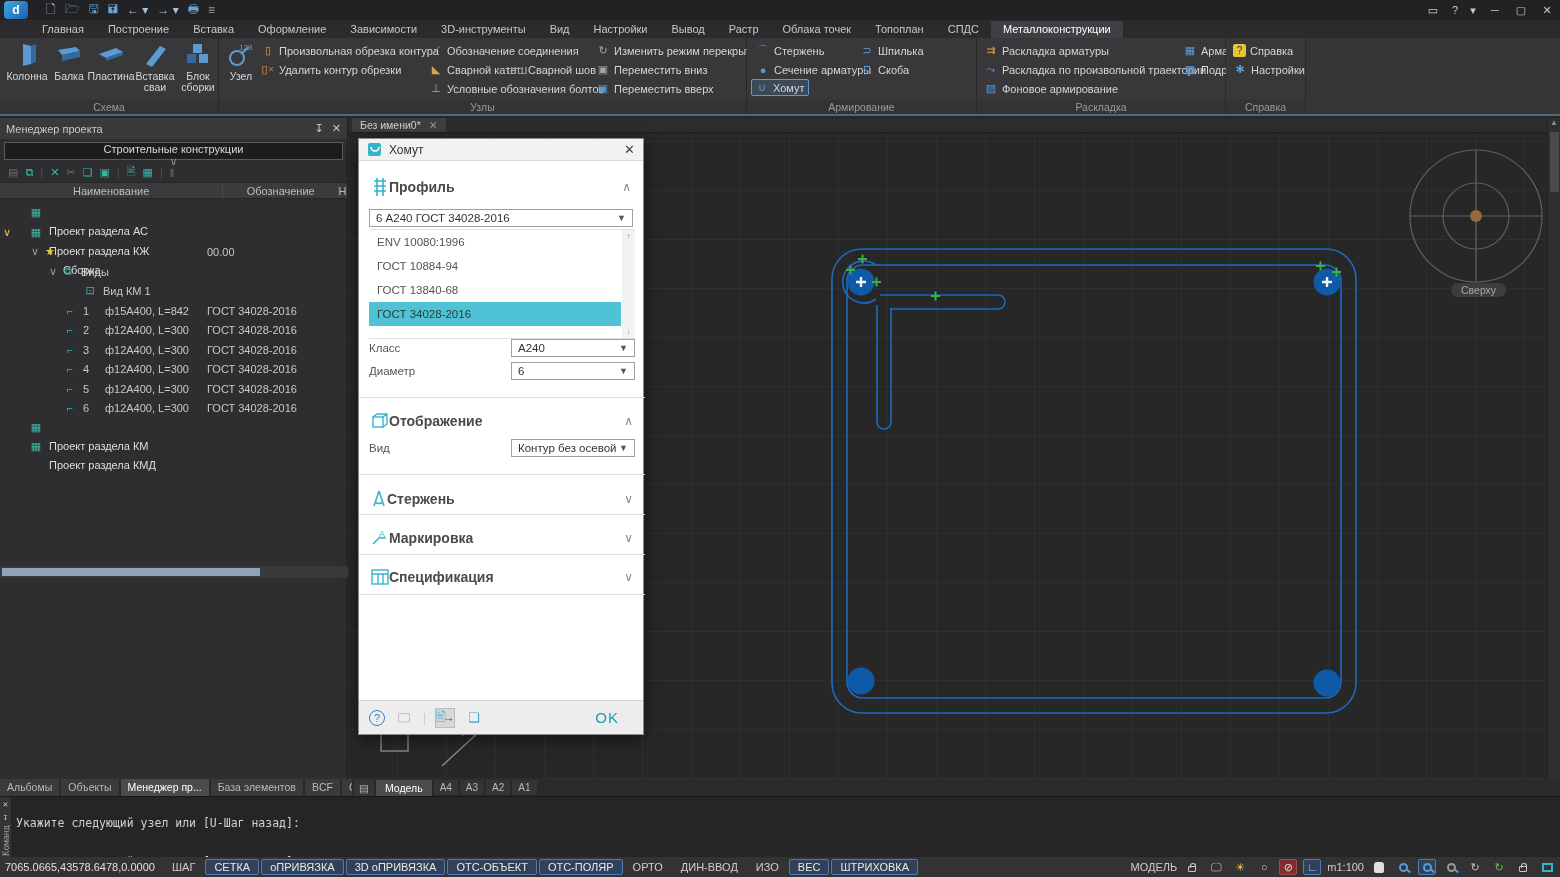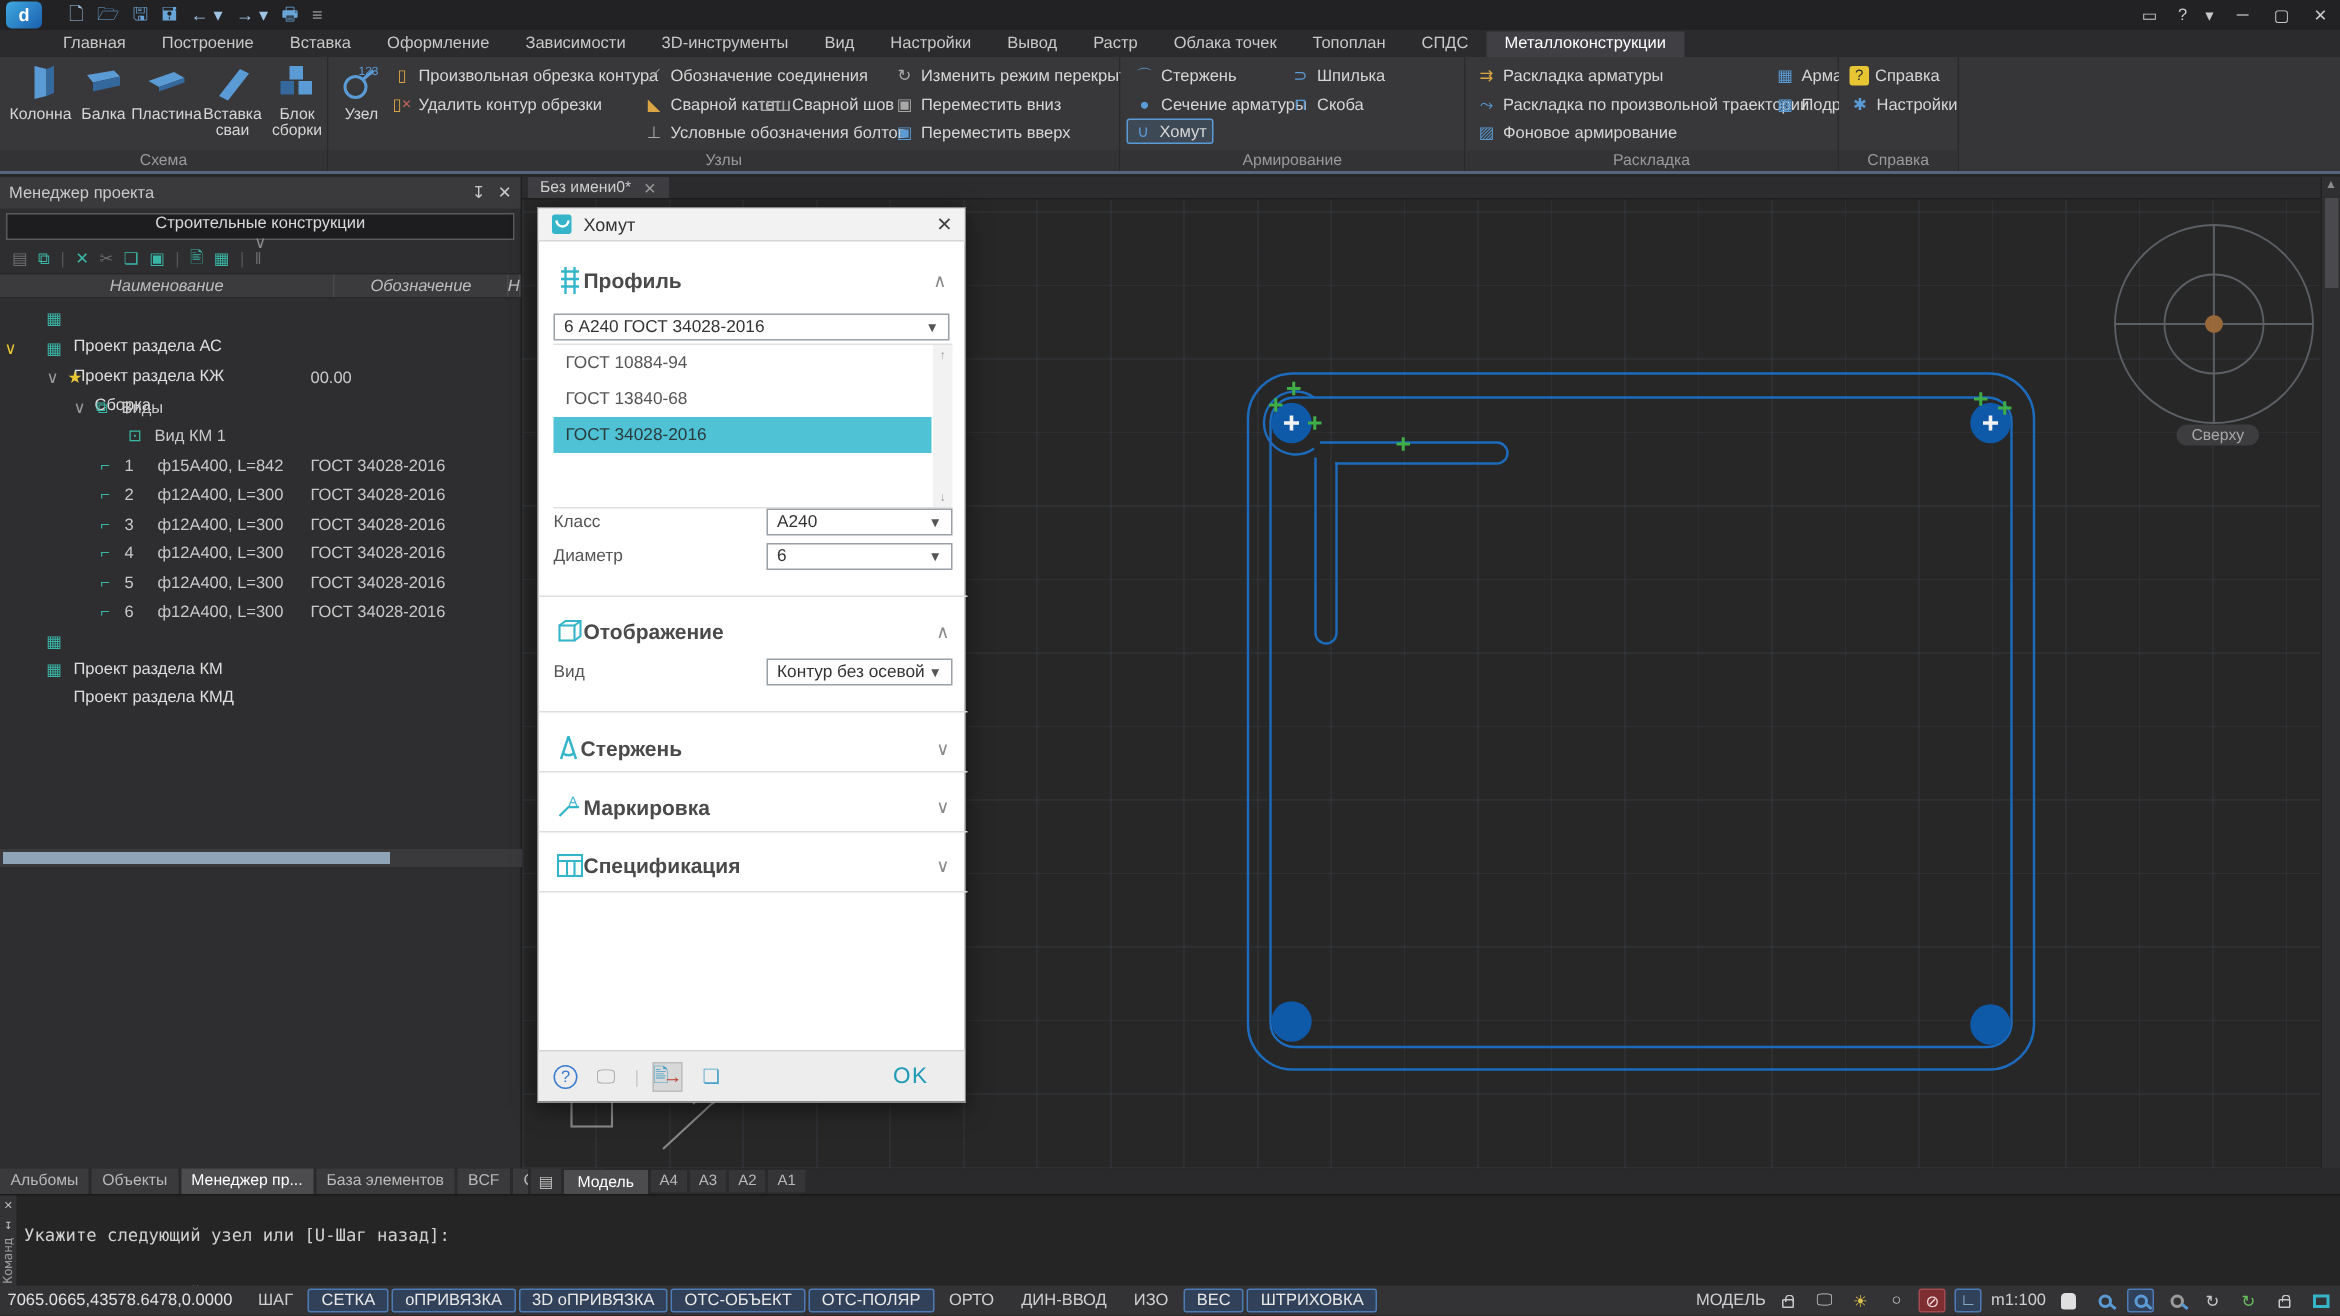--- a/index.html
+++ b/index.html
@@ -34,21 +34,21 @@
   .blue { color:#5b9bd5; } .teal { color:#3ab6a6; } .orange { color:#d9a441; } .gray { color:#a8a8a8; }
 
   
   .leftpanel { position:absolute; left:0; top:118px; width:348px; height:661px; background:#2e2e30; border-right:1px solid #1e1e1e; }
   .pm-header { height:21px; background:#3a3a3c; display:flex; align-items:center; padding:0 6px; color:#c9c9c9; }
   .pm-header .sp { flex:1; }
   .pm-combo { margin:3px 4px; height:18px; background:#1d1d1f; border:1px solid #5a5a5a; display:flex; align-items:center; padding:0 5px; color:#d8d8d8;flex-direction:column; }
   .pm-combo .sp { flex:1; }
   .pm-tools { height:20px; display:flex; align-items:center; gap:7px; padding:0 8px; border-bottom:1px solid #262626; }
   .pm-cols { height:16px; background:#3b3b3d; display:flex; color:#bdbdbd; border-bottom:1px solid #262626; }
-  .pm-cols div { border-right:1px solid #4a4a4a; display:flex; align-items:center; justify-content:center;font-style:italic; }
+  .pm-cols div { border-right:1px solid #4a4a4a; display:flex; align-items:center; justify-content:center; }
   .tree { position:relative; }
   .trow { position:absolute; height:19px; left:0; right:0; display:flex; align-items:center; color:#c8c8c8; }
   .trow .lbl { white-space:nowrap; }
   .trow.b .lbl { font-weight:normal; color:#dedede;margin-top:36px; }
   .tval { position:absolute; left:207px; white-space:nowrap; }
   .chev { width:14px; text-align:center; color:#9a9a9a; flex:none; }
   .tico { width:16px; text-align:center; flex:none; margin-right:5px; }
   .star { color:#e8c532; }
   .hscroll { position:absolute; left:0; top:448px; width:348px; height:12px; background:#3a3a3c; }
   .hthumb { position:absolute; left:2px; top:2px; width:258px; height:8px; background:#90a4b8; }
@@ -534,20 +534,21 @@
     <span class="name">Профиль</span>
     <span class="ch">∧</span>
   </div>
   <div class="dcombo" style="margin:0 10px">
     <span>6 А240 ГОСТ 34028-2016</span>
     <span class="sp"></span>
       <span class="ar">▼</span>
   </div>
 
   <div class="dlist">
+    <div class="it">ENV 10080:1996</div>
     <div class="it">ГОСТ 10884-94</div>
     <div class="it">ГОСТ 13840-68</div>
     <div class="it sel" style="width:252px">ГОСТ 34028-2016</div>
     <div class="sb">
       <div style="padding-top:2px">↑</div>
       <div style="position:absolute;bottom:2px;left:0;right:0">↓</div>
     </div>
   </div>
 
   <div class="frow" style="top:203px">

